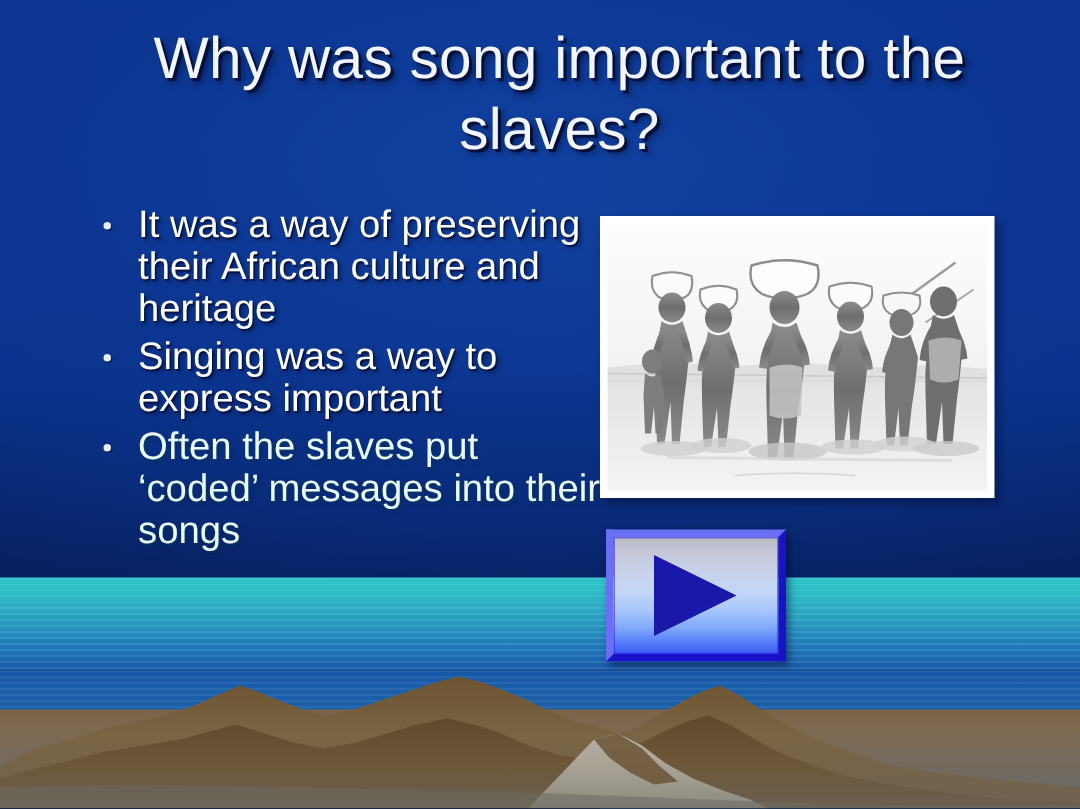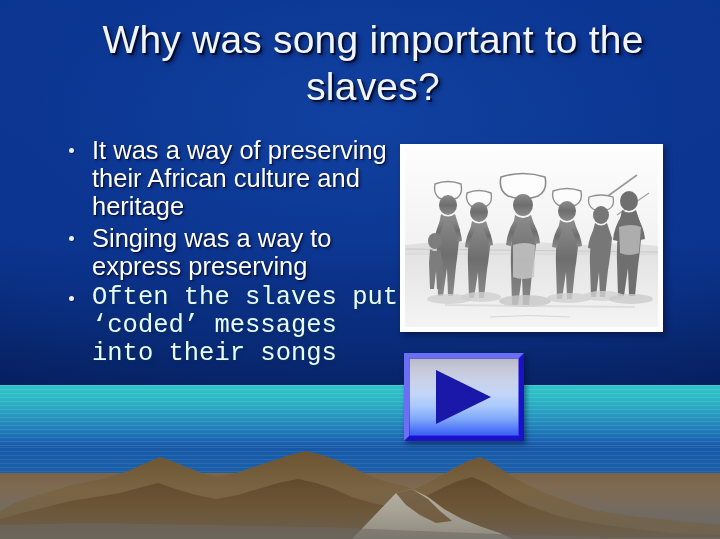--- a/index.html
+++ b/index.html
@@ -177,21 +177,20 @@
     height: 5px;
     border-radius: 50%;
     background: #e9eef8;
     box-shadow: 1px 1px 0 rgba(3,14,52,0.6);
   }
   .bullets li.on-water {
     color: #e9fbff;
     text-shadow:
       1px 1px 0 rgba(8,60,90,0.45),
       2px 2px 3px rgba(0,40,70,0.35);
-    font-family: Liberation Mono, monospace;
   }
 
   
   .picture-frame {
     position: absolute;
     left: 400px;
     top: 144px;
     width: 263px;
     height: 188px;
     background: #ffffff;
@@ -289,21 +288,21 @@
 
       <path d="M0,140 L90,138 L200,140 L320,142 L420,146 L520,150 L620,152 L720,152
                L720,154 L0,154 Z" fill="#6e6a62" opacity="0.55"></path>
     </svg>
   </div>
 
   <div class="title">Why was song important to the slaves?</div>
 
   <ul class="bullets">
     <li>It was a way of preserving their African culture and heritage</li>
-    <li>Singing was a way to express preserving</li>
+    <li>Singing was a way to express important</li>
     <li class="on-water">Often the slaves put ‘coded’ messages into their songs</li>
   </ul>
 
   <div class="picture-frame">
     <svg viewBox="0 0 253 178" preserveAspectRatio="none">
       <defs>
         <linearGradient id="skyG" x1="0" y1="0" x2="0" y2="1">
           <stop offset="0" stop-color="#fdfdfd"></stop>
           <stop offset="0.55" stop-color="#f2f2f2"></stop>
           <stop offset="1" stop-color="#e6e6e6"></stop>

